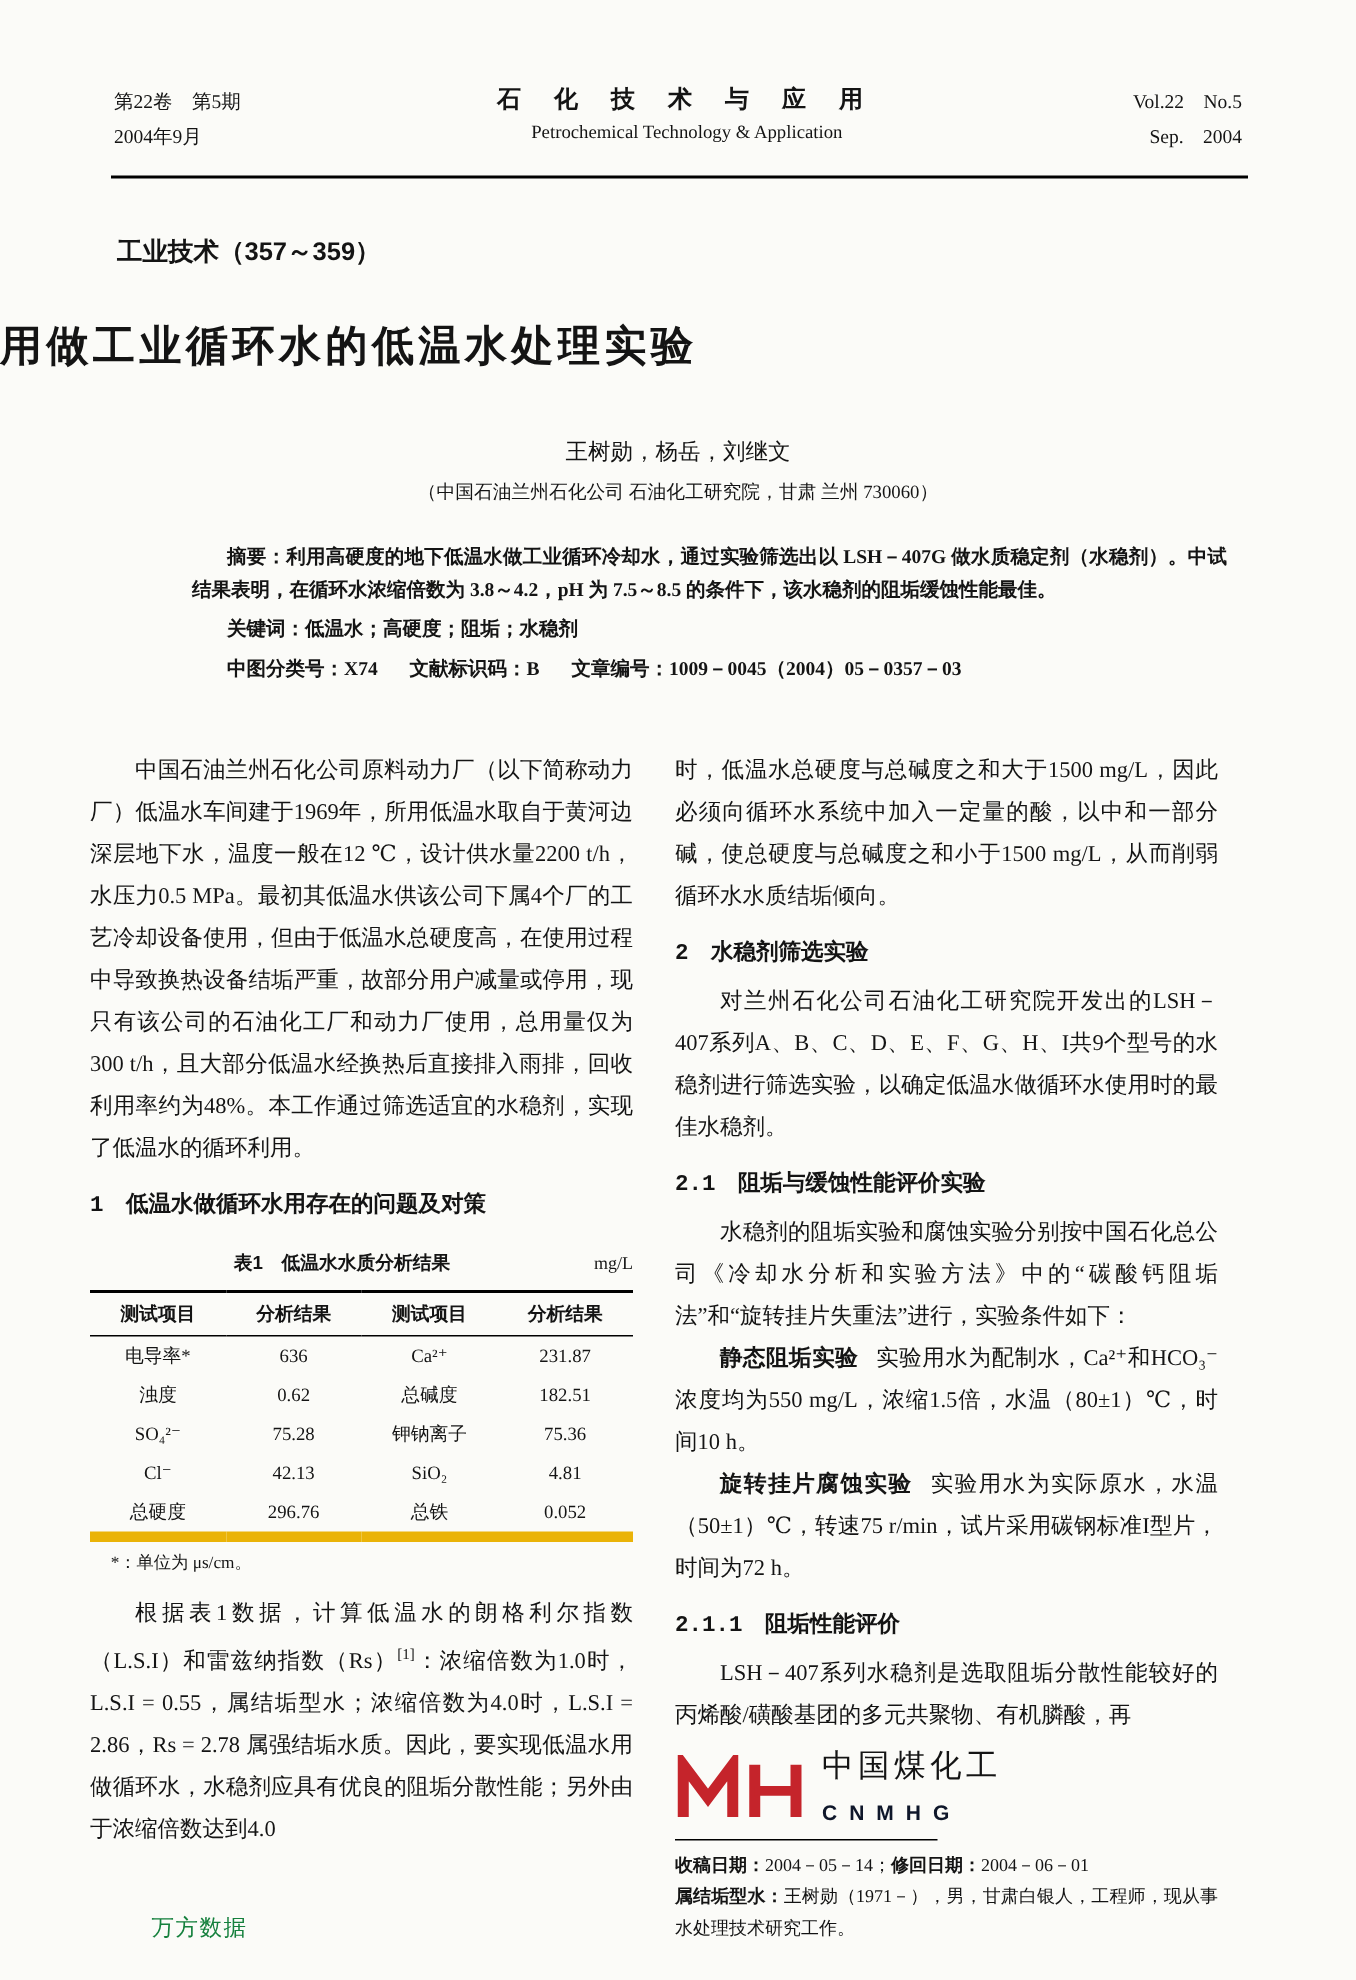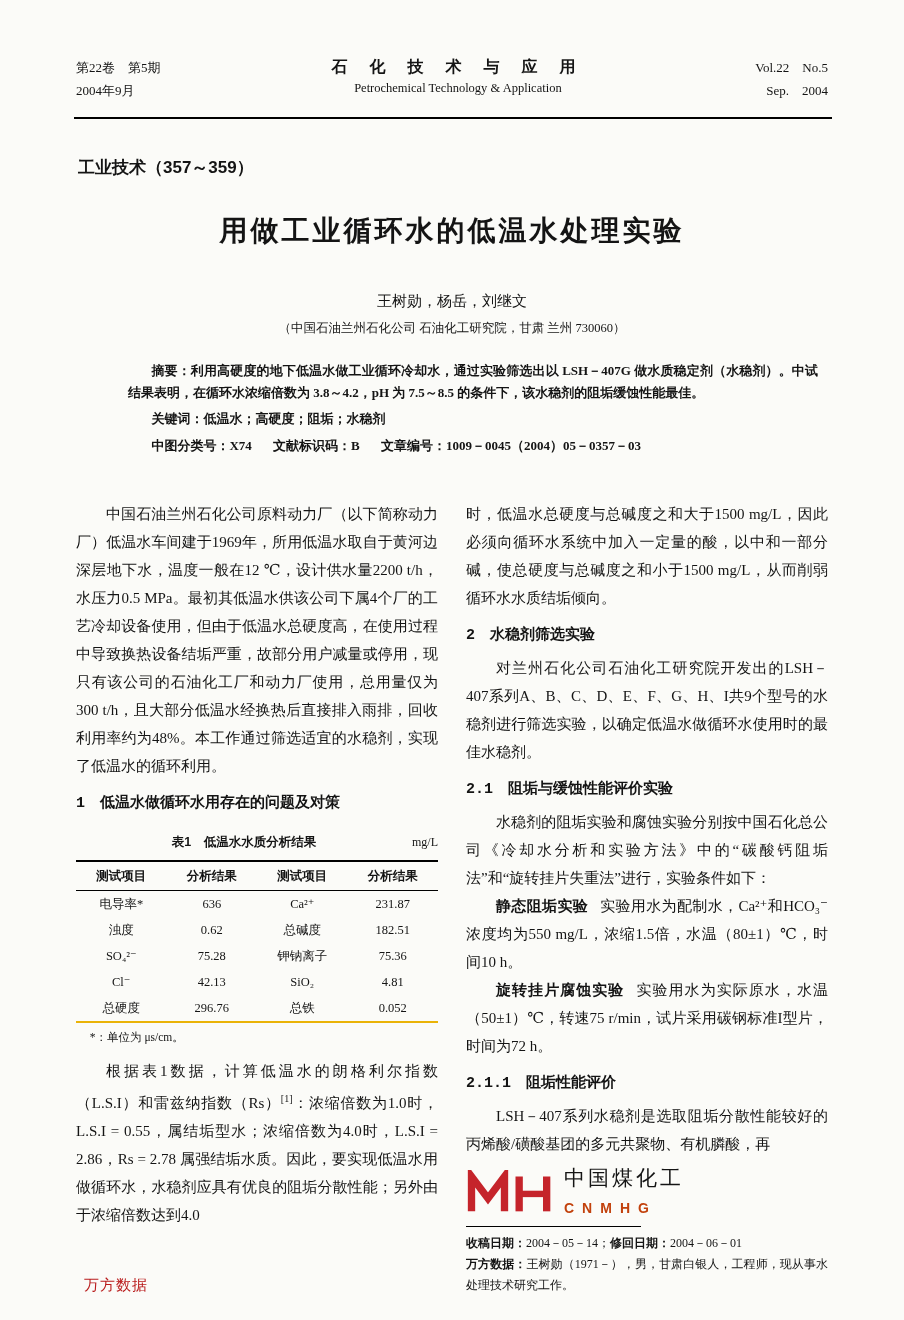--- a/index.html
+++ b/index.html
@@ -17,61 +17,61 @@
   .jheader{position:absolute;top:56px;left:76px;width:752px;display:flex;justify-content:space-between;align-items:flex-start;}
   .h-left,.h-right{font-size:13px;line-height:23px;}
   .h-right{text-align:right;}
   .h-center{text-align:center;}
   .jname-cn{font-size:16px;font-weight:bold;letter-spacing:9px;line-height:22px;}
   .jname-en{font-size:12.5px;line-height:20px;}
   .header-rule{position:absolute;top:117px;left:74px;width:758px;border-top:2.5px solid #000;}
 
   
   .section-tag{position:absolute;top:156px;left:78px;font-size:17px;font-weight:bold;font-family:"Liberation Sans",sans-serif;}
-  .title{position:absolute;top:212px;left:0;width:904px;text-align:center;font-size:28px;font-weight:bold;letter-spacing:3px;font-family:"Liberation Sans",sans-serif;}
+  .title{position:absolute;top:212px;left:0;width:904px;font-size:28px;font-weight:bold;letter-spacing:3px;font-family:"Liberation Sans",sans-serif;}
   .authors{position:absolute;top:292px;left:0;width:904px;text-align:center;font-size:15px;}
   .affil{position:absolute;top:320px;left:0;width:904px;text-align:center;font-size:12.5px;}
 
   .abstract-block{position:absolute;top:360px;left:128px;width:690px;font-size:13px;line-height:21.5px;font-weight:bold;text-align:justify;}
   .abstract-block p{margin:0;text-indent:1.8em;}
   .kw-line{margin-top:5px;text-indent:1.8em;}
   .clc-line{margin-top:5px;text-indent:1.8em;}
   .clc-line .grp{margin-right:18px;}
   .clc-line .val{font-weight:bold;}
 
   
-  .columns{position:absolute;top:500px;left:76px;width:752px;display:flex;gap:28px;}
+  .columns{position:absolute;top:500px;left:60px;width:752px;display:flex;gap:28px;}
   .col{width:363px;font-size:15px;line-height:28px;text-align:justify;}
   .col p{margin:0;text-indent:2em;}
   .col p.cont{text-indent:0;}
   .bh{font-weight:bold;font-family:Liberation Mono, monospace;margin:10px 0 4px;}
   .lead-label{font-family:"Liberation Sans",sans-serif;margin-right:12px;}
   sup{font-size:10px;}
 
   
   .tbl-caption{display:flex;align-items:flex-start;margin:10px 0 4px;font-size:12.5px;}
   .tbl-caption .cap{flex:1;text-align:center;font-weight:bold;font-family:"Liberation Sans",sans-serif;}
   .tbl-caption .unit{font-size:12px;}
-  table.wtable{width:100%;border-collapse:collapse;border-top:2px solid #000;border-bottom:2px solid #eab308;font-size:12.5px;line-height:18px;}
+  table.wtable{width:100%;border-collapse:collapse;border-top:2px solid #000;border-bottom:7px solid #eab308;font-size:12.5px;line-height:18px;}
   table.wtable th{border-bottom:1.2px solid #000;font-weight:bold;padding:5px 2px;text-align:center;}
   table.wtable td{padding:4px 2px;text-align:center;}
   .tbl-footnote{font-size:11.5px;line-height:16px;margin:6px 0 12px;text-indent:1.2em;}
 
   
   .brand{display:flex;align-items:center;gap:10px;margin:6px 0 2px 0;}
   .brand-cn{font-size:21px;letter-spacing:3px;font-family:"Liberation Sans",sans-serif;}
-  .brand-en{font-size:14px;letter-spacing:8px;color:#c2410c;font-family:"Liberation Sans",sans-serif;font-weight:bold;margin-top:2px;}
+  .brand-en{font-size:14px;letter-spacing:8px;color:#0f172a;font-family:"Liberation Sans",sans-serif;font-weight:bold;margin-top:2px;}
 
   
   .footnotes{margin-top:4px;font-size:12px;line-height:21px;text-align:justify;}
   .fn-rule{width:175px;border-top:1.3px solid #000;margin-bottom:6px;}
   .footnotes p{margin:0;text-indent:0;}
   .footnotes b{font-family:"Liberation Sans",sans-serif;}
 
-  .wanfang{position:absolute;left:84px;top:1276px;font-size:15px;color:#b91c1c;letter-spacing:1px;}
+  .wanfang{position:absolute;left:101px;top:1276px;font-size:15px;color:#15803d;letter-spacing:1px;}
 </style>
 </head>
 <body>
 
 <div class="page">
 
   <div class="jheader">
     <div class="h-left">
       <div>第22卷　第5期</div>
       <div>2004年9月</div>
@@ -179,20 +179,20 @@
         </svg>
         <div>
           <div class="brand-cn">中国煤化工</div>
           <div class="brand-en">CNMHG</div>
         </div>
       </div>
 
       <div class="footnotes">
         <div class="fn-rule"></div>
         <p><b>收稿日期：</b><span>2004－05－14；</span><b>修回日期：</b><span>2004－06－01</span></p>
-        <p><b>万方数据：</b><span>王树勋（1971－），男，甘肃白银人，工程师，现从事水处理技术研究工作。</span></p>
+        <p><b>属结垢型水：</b><span>王树勋（1971－），男，甘肃白银人，工程师，现从事水处理技术研究工作。</span></p>
       </div>
     </div>
   </div>
 
   <div class="wanfang">万方数据</div>
 
 </div>
 
 </body></html>

